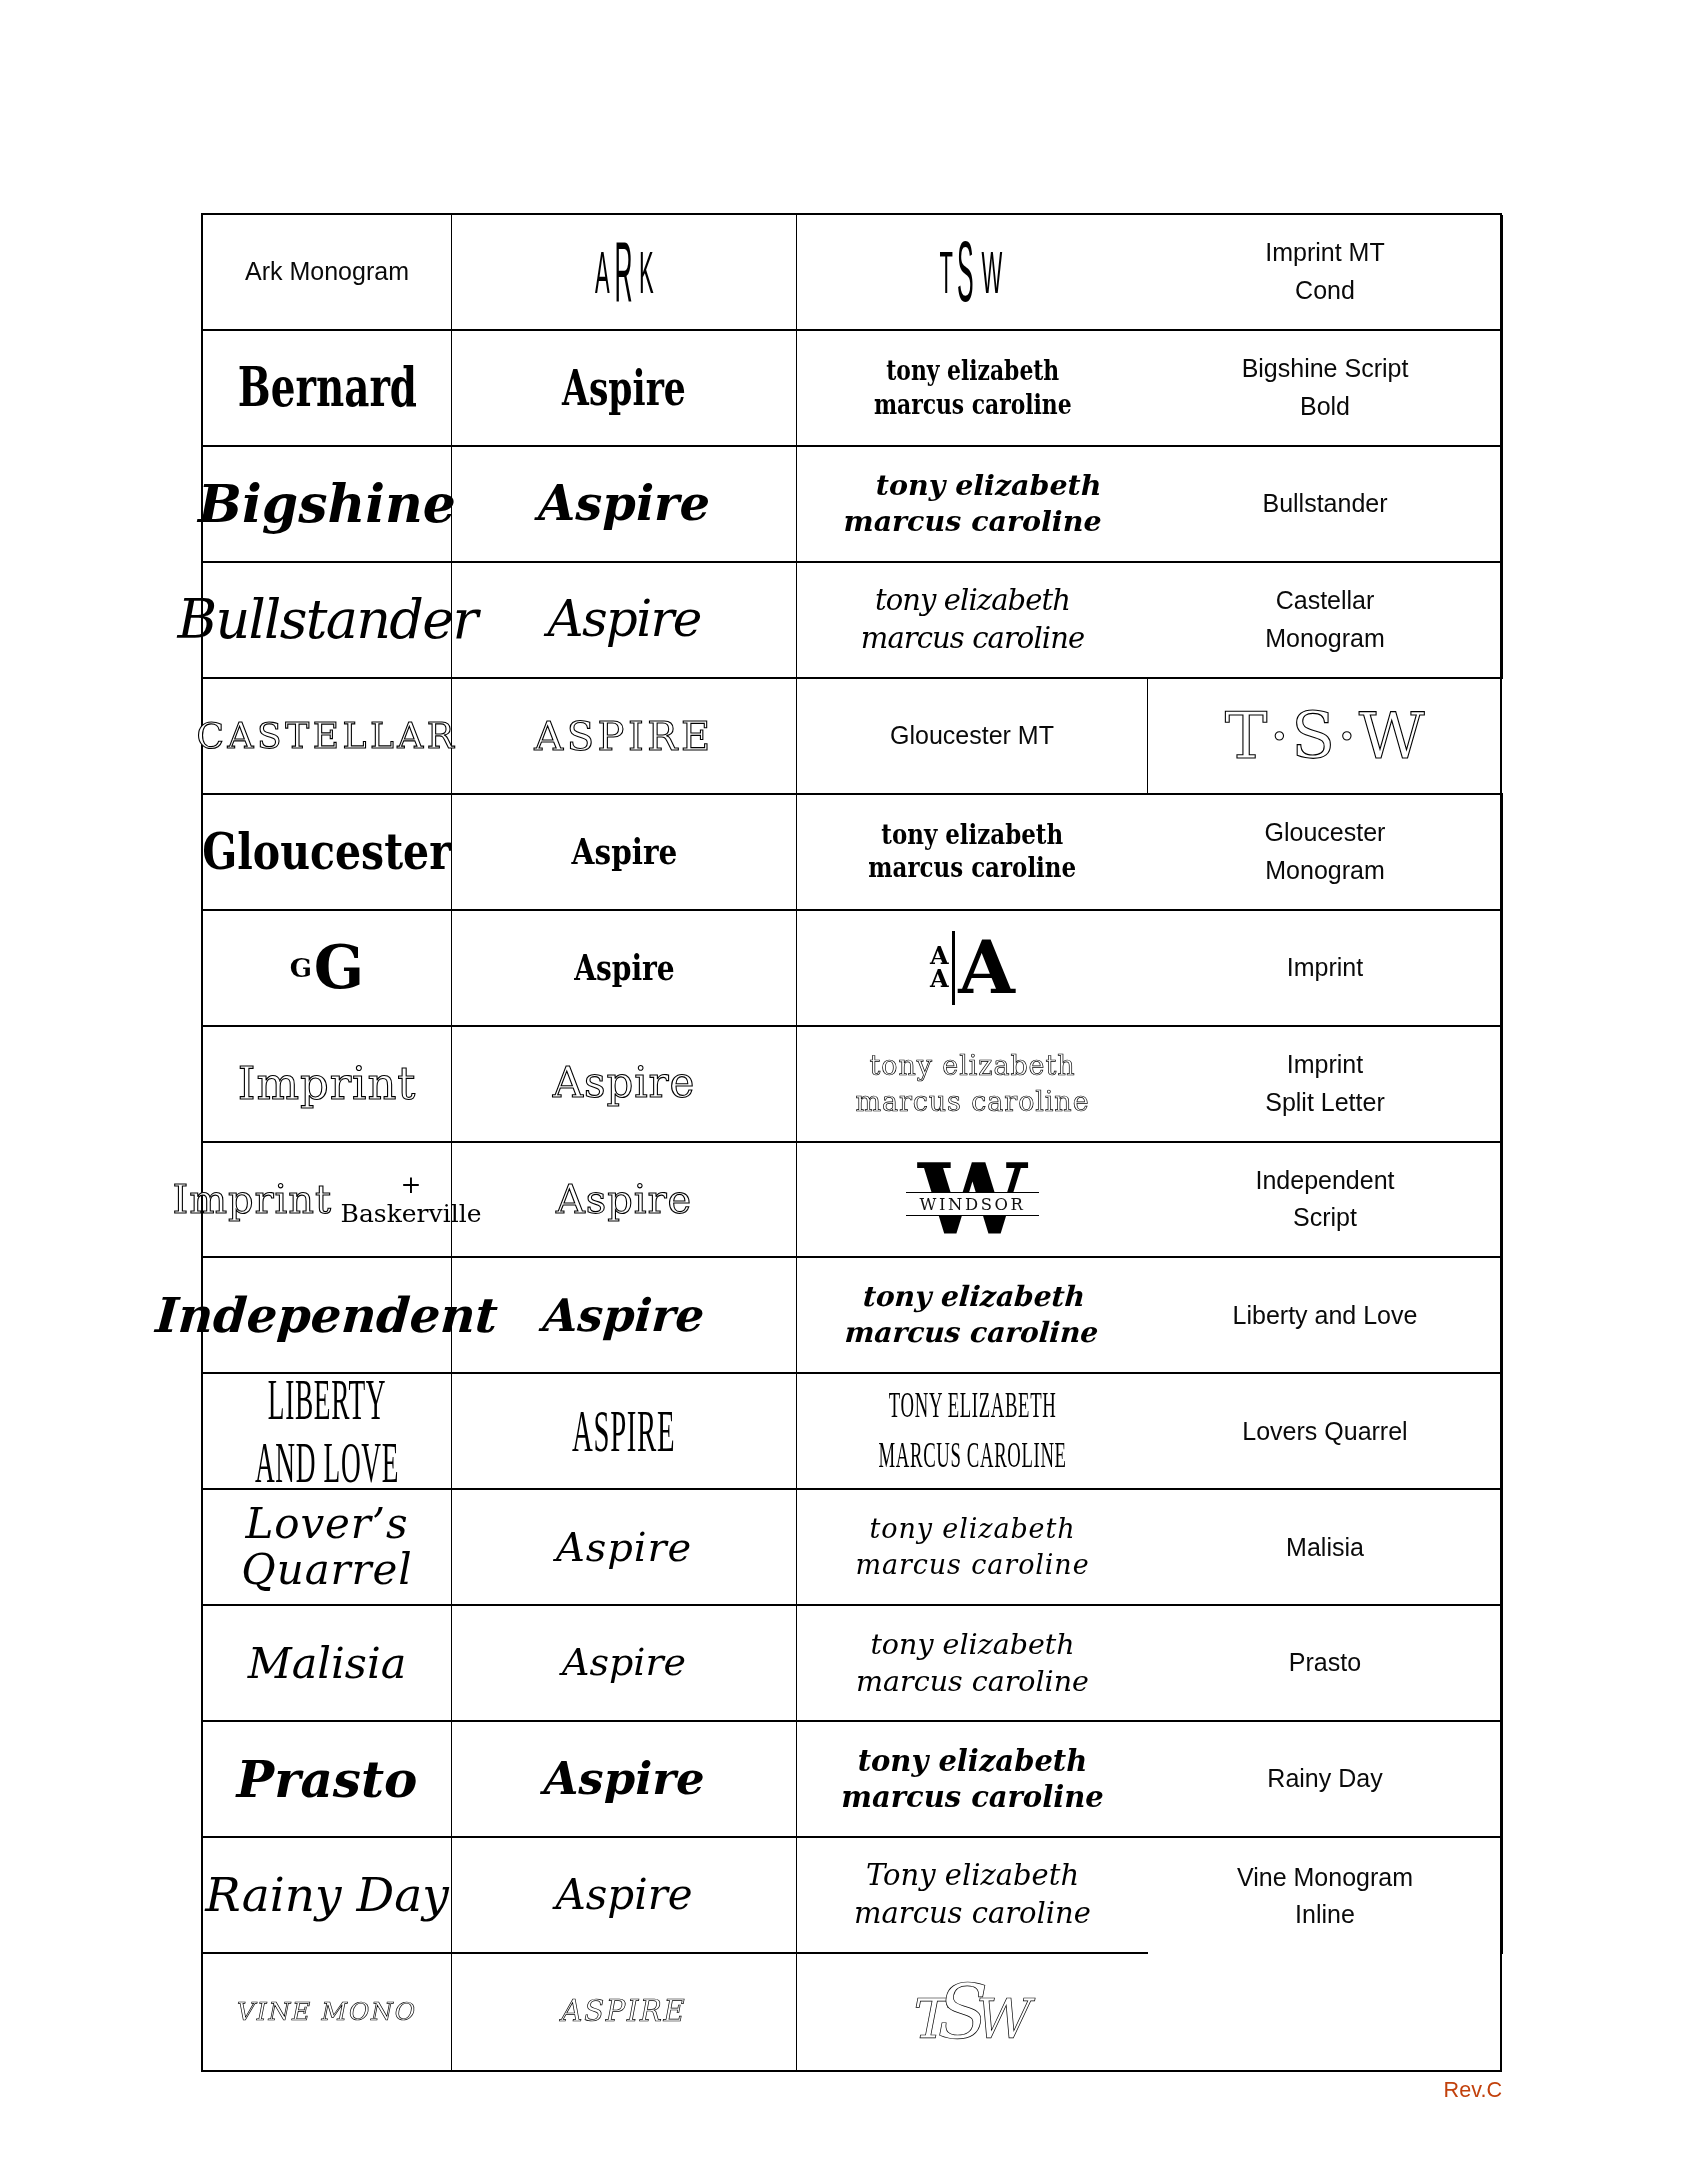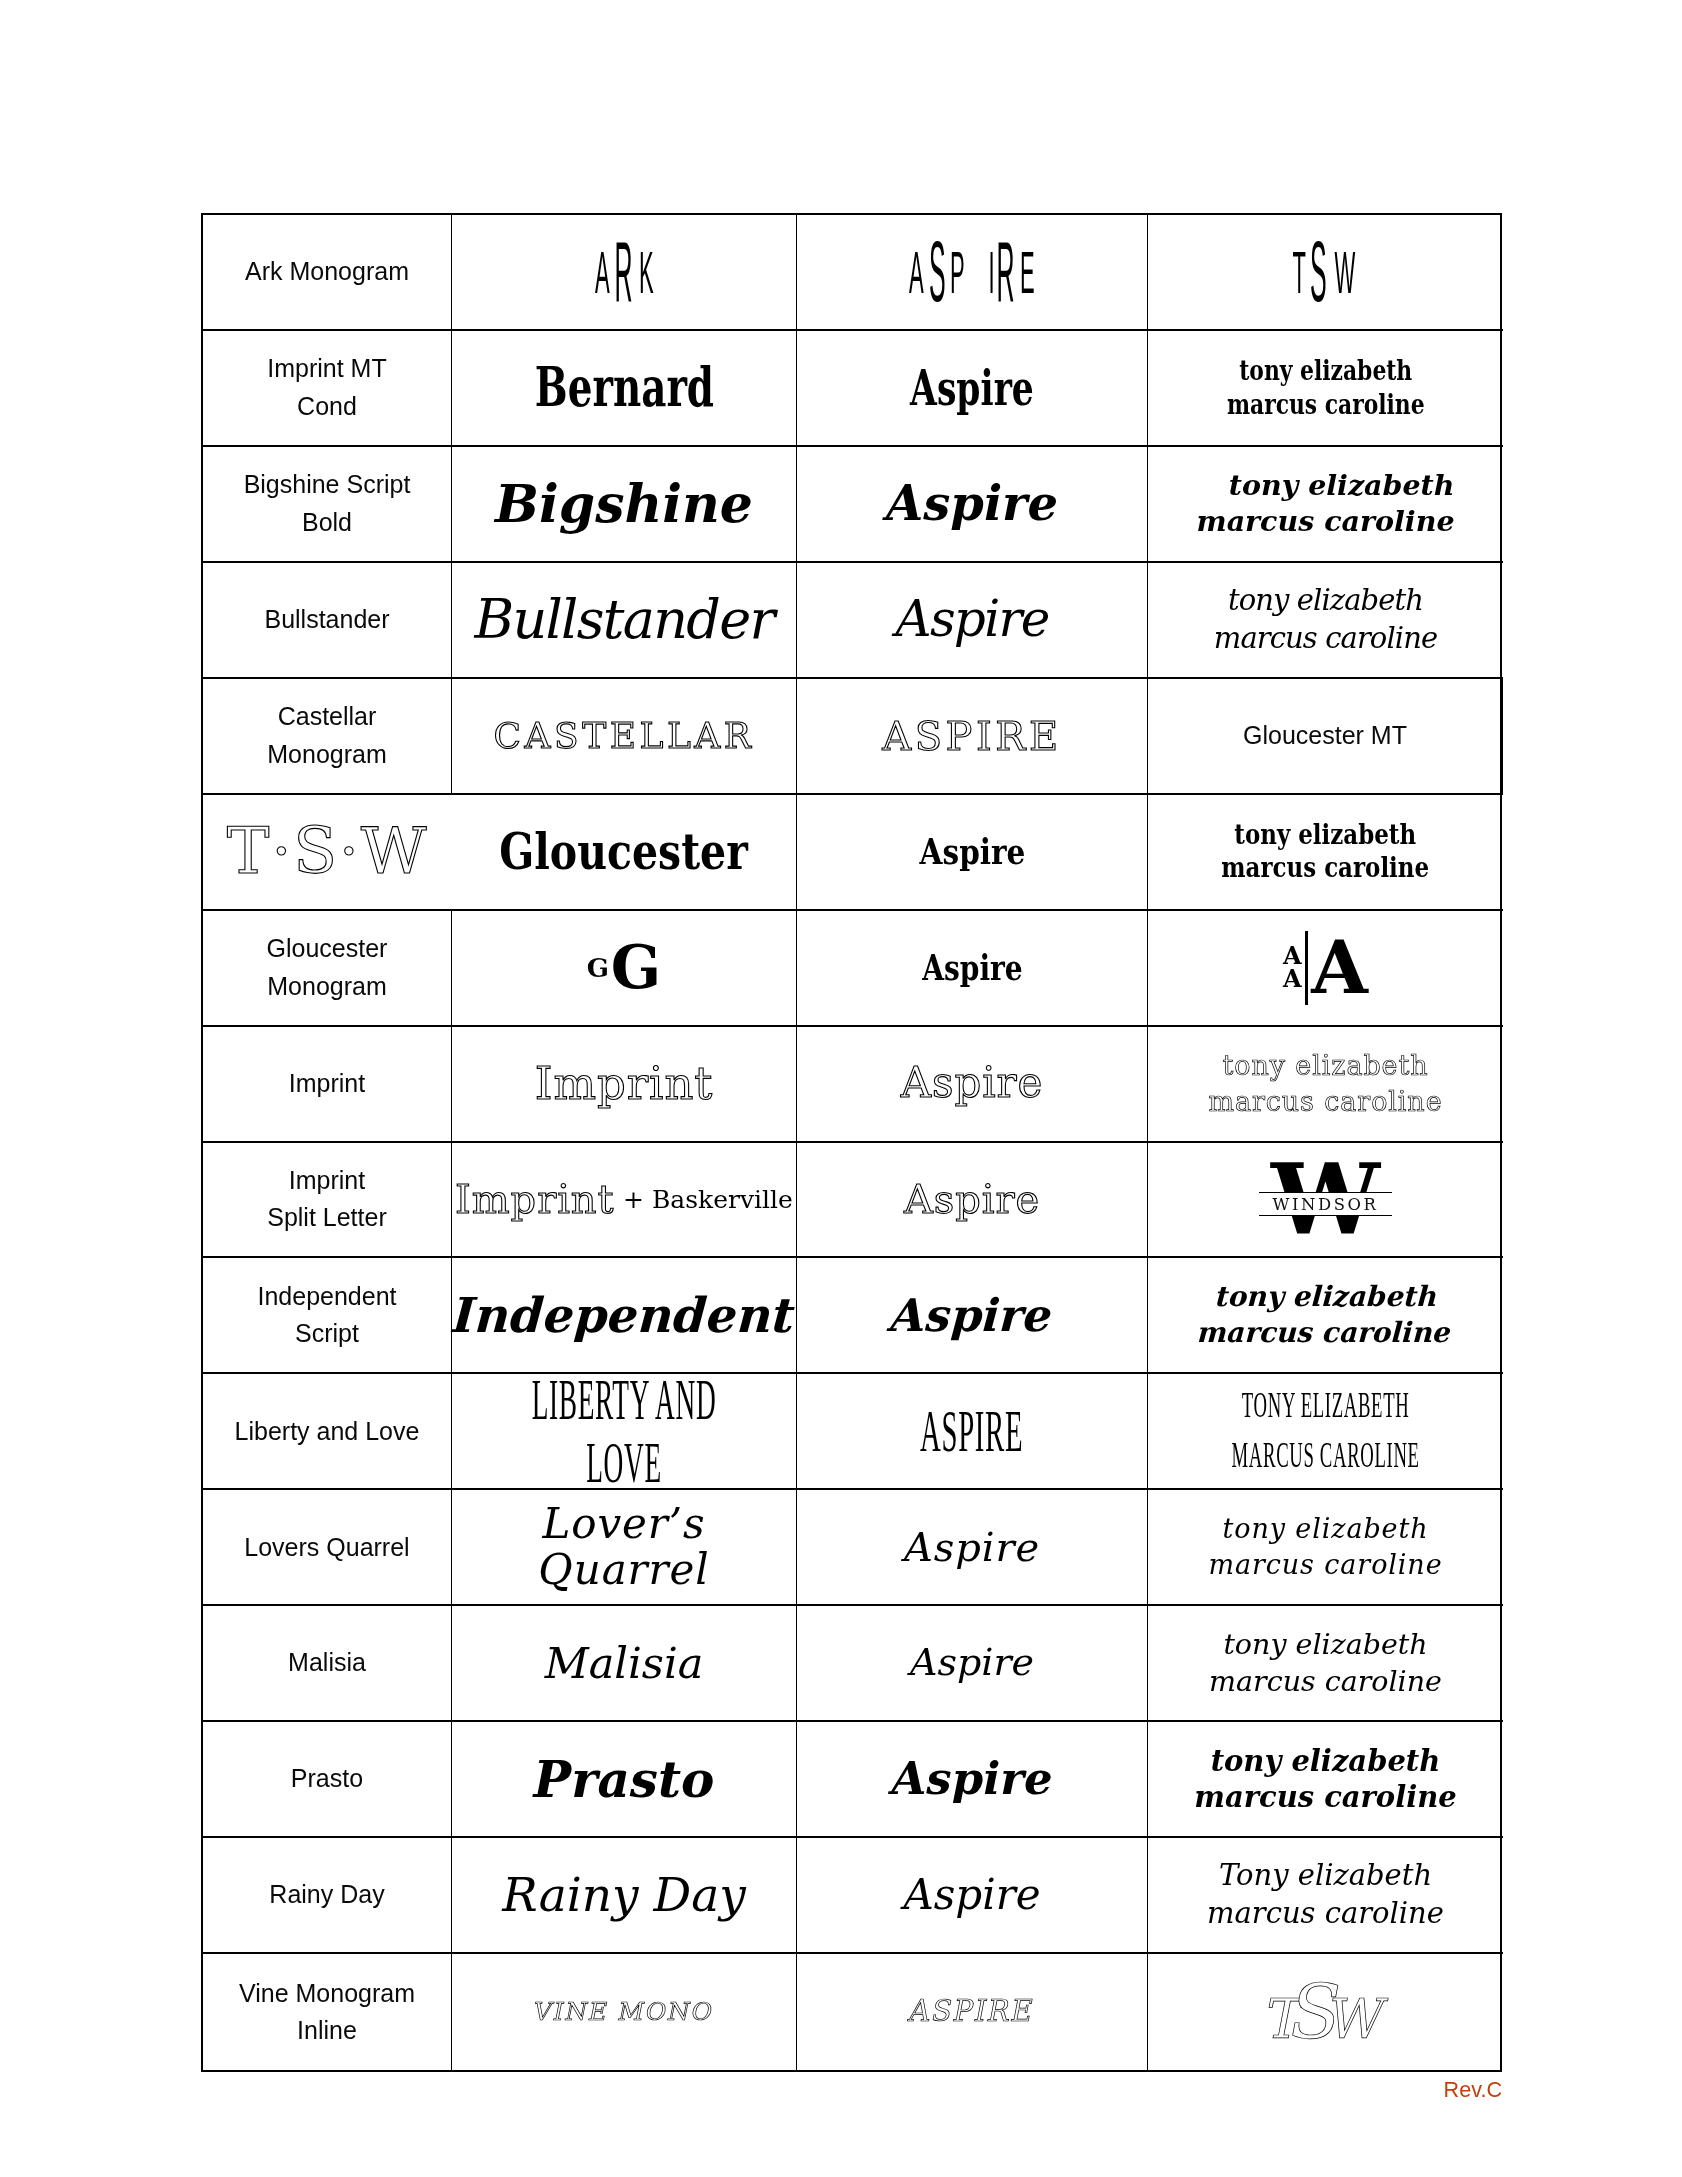--- a/index.html
+++ b/index.html
@@ -139,28 +139,20 @@
 
     <div class="cell c1 r0">
       <div class="nline">Ark Monogram</div>
       <div class="nline"></div>
     </div>
     <div class="cell c2 r0">
       <span class="mono-group">
         <span class="mono-letter side">A</span><span class="mono-letter mid">R</span><span class="mono-letter side">K</span>
       </span>
     </div>
-    <div class="cell c3 r0">
-      <span class="mono-group">
-        <span class="mono-letter side">A</span><span class="mono-letter mid">S</span><span class="mono-letter side">P</span>
-      </span>
-      <span class="mono-group">
-        <span class="mono-letter side">I</span><span class="mono-letter mid">R</span><span class="mono-letter side">E</span>
-      </span>
-    </div>
     <div class="cell c4 r0">
       <span class="mono-group">
         <span class="mono-letter side">T</span><span class="mono-letter mid">S</span><span class="mono-letter side">W</span>
       </span>
     </div>
 
     <div class="cell c1 r1">
       <div class="nline">Imprint MT</div>
       <div class="nline">Cond</div>
     </div>

